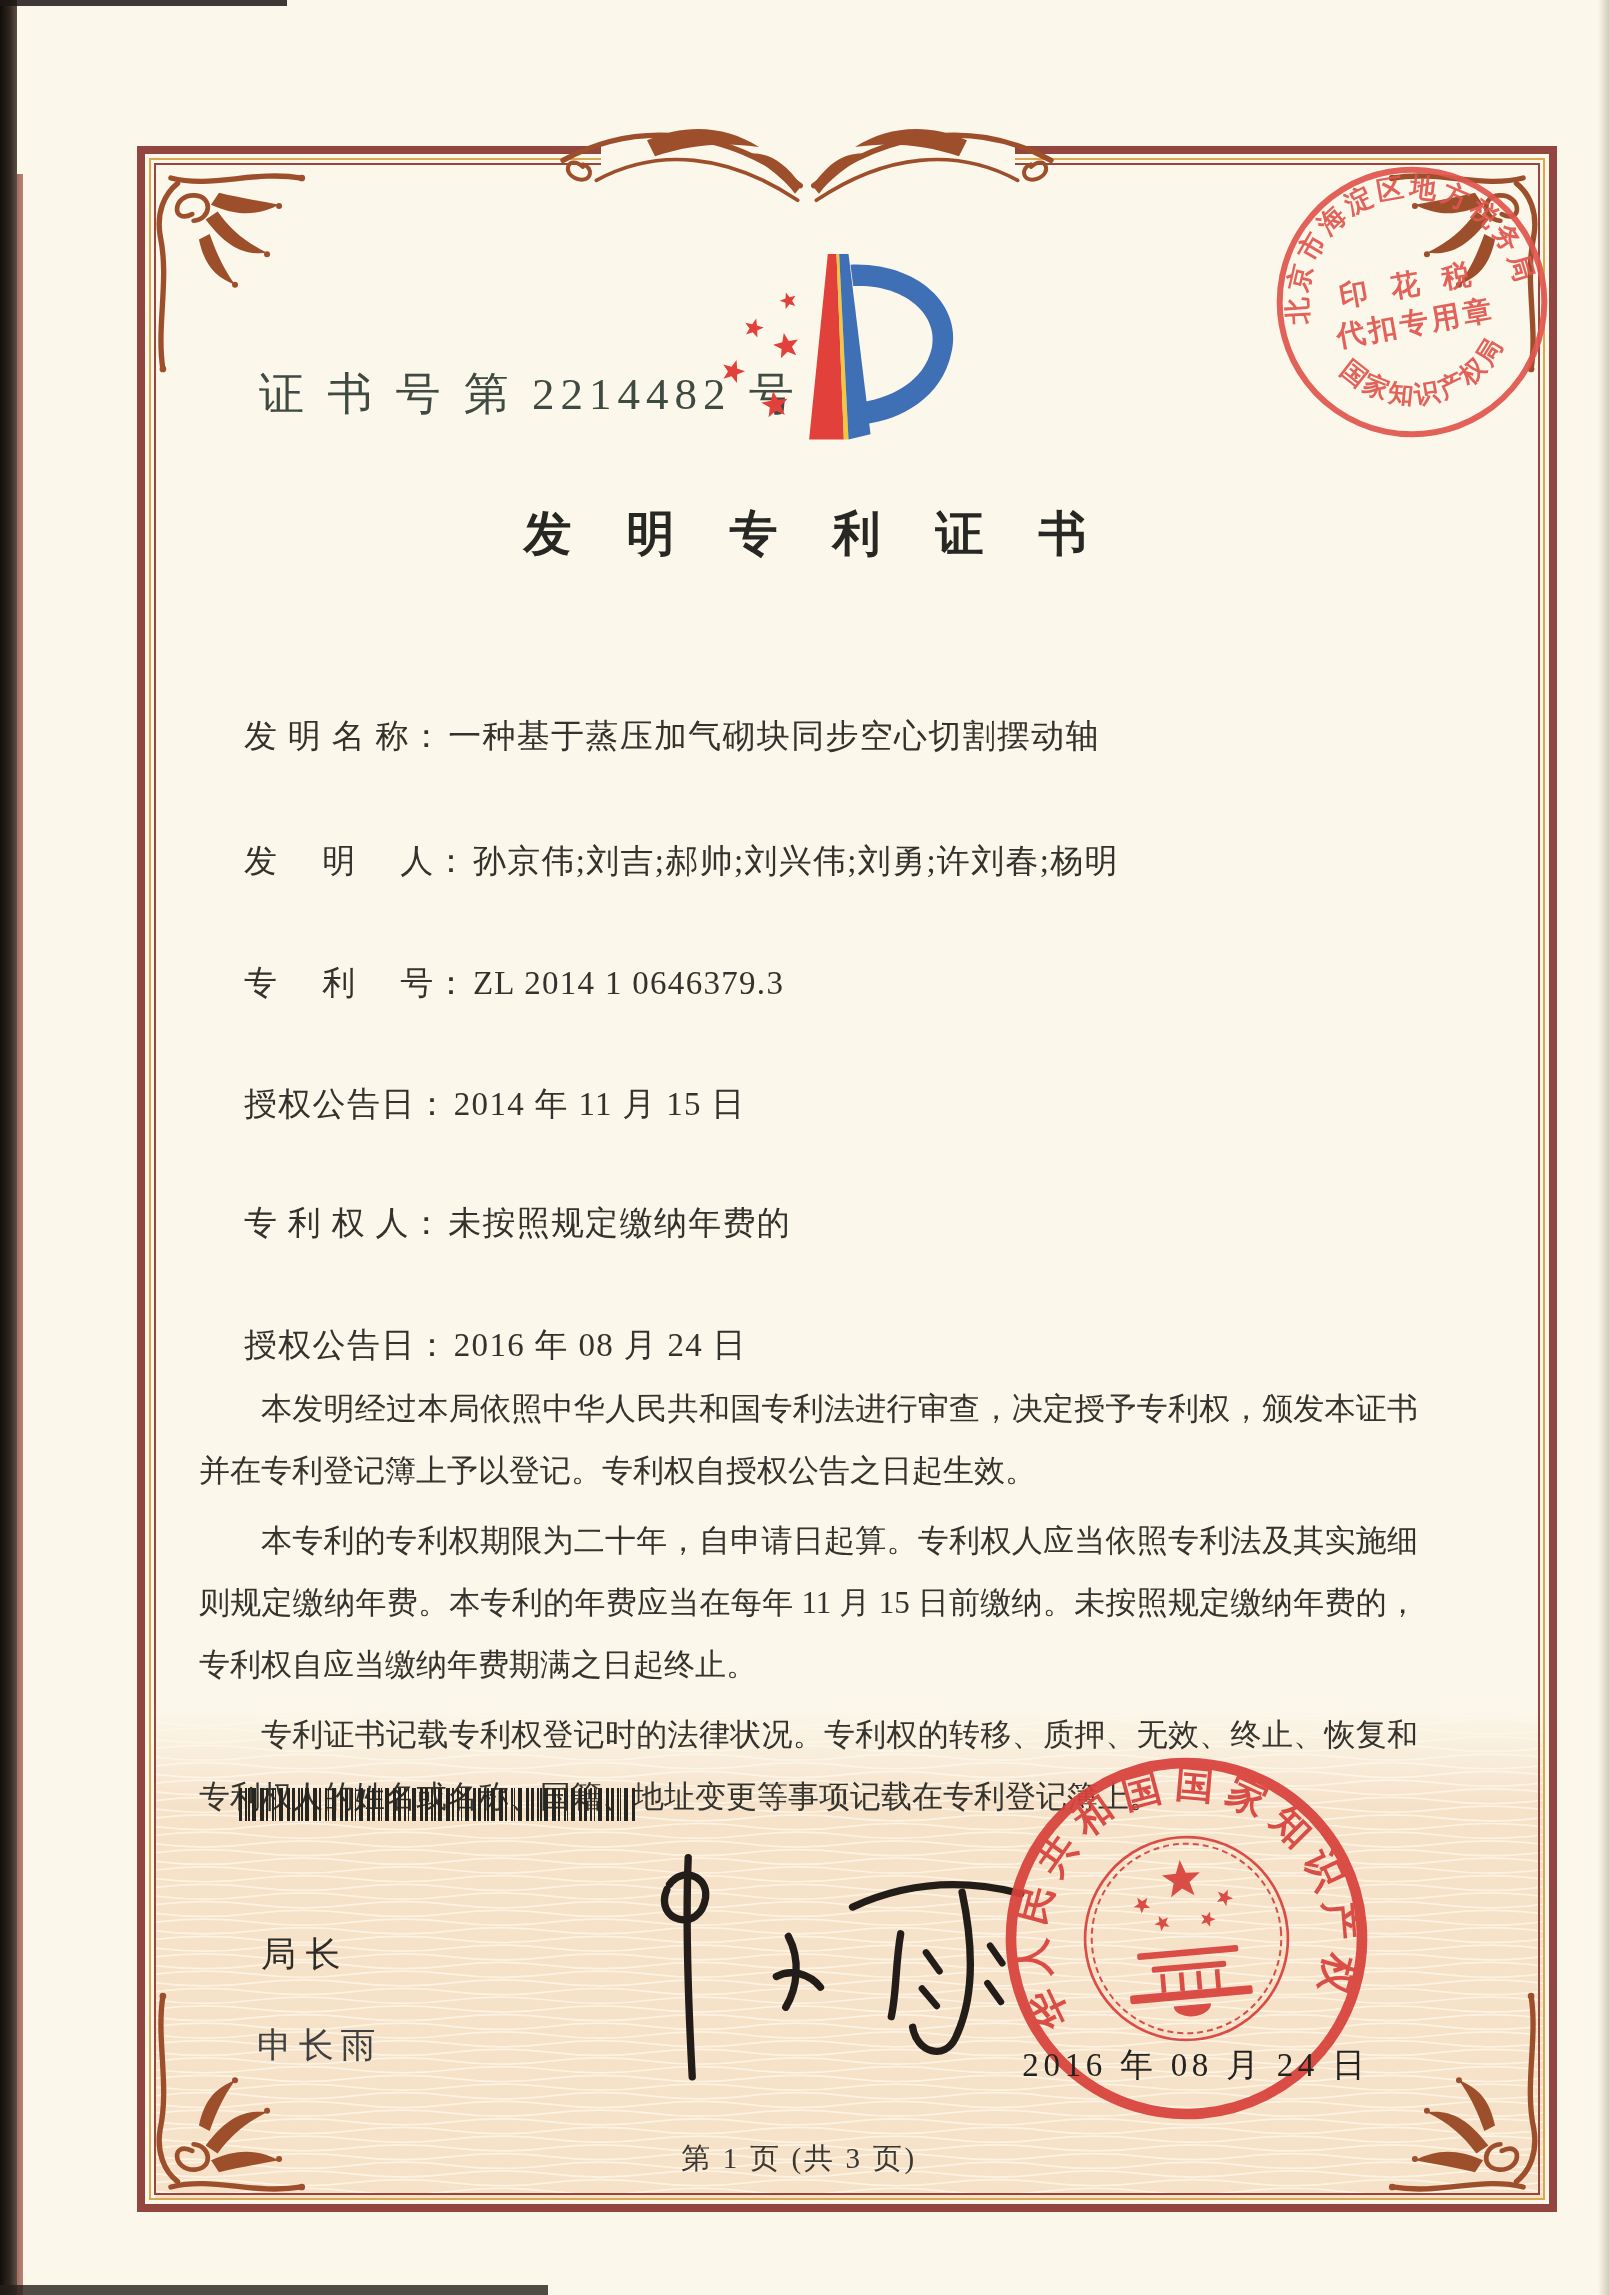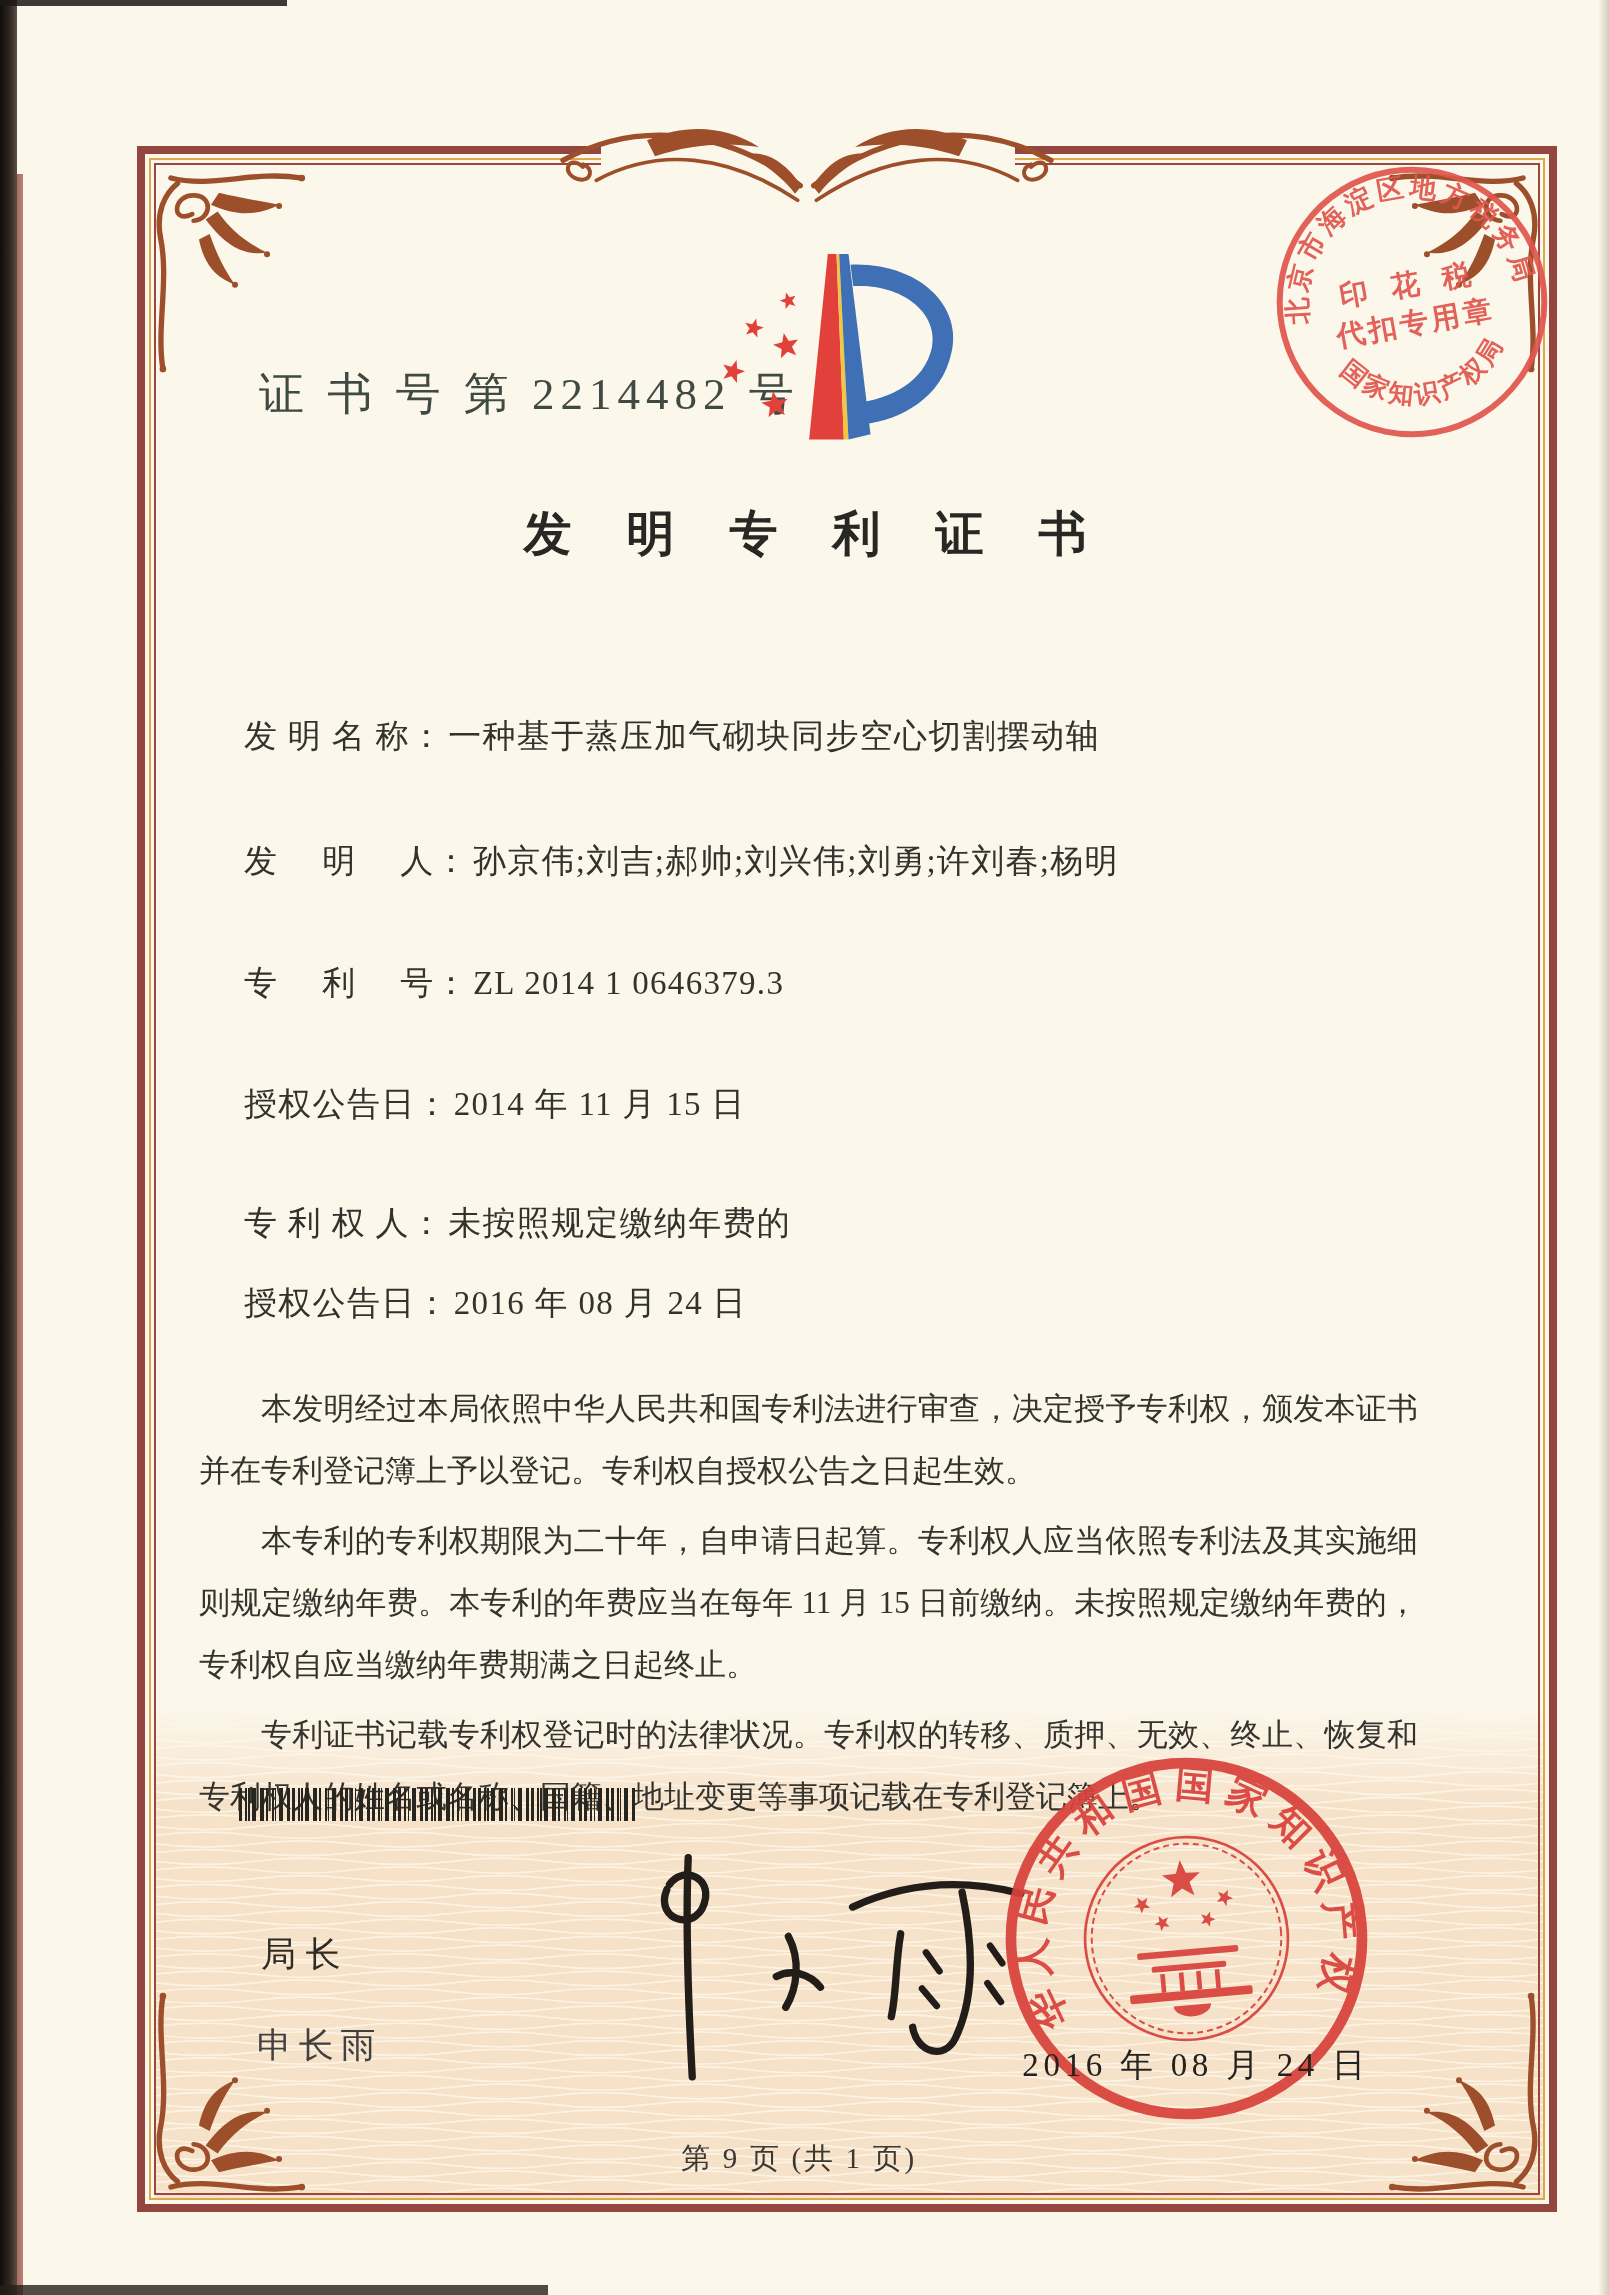--- a/index.html
+++ b/index.html
@@ -189,21 +189,21 @@
     <text font-size="38" font-weight="bold" fill="#e0564e" letter-spacing="4">
       <textPath href="#taxBotArc" startOffset="50%" text-anchor="middle">国家知识产权局</textPath>
     </text>
   </svg>
 
   <div class="row" style="top:714px;"><span>发 明 名 称：</span><span class="val">一种基于蒸压加气砌块同步空心切割摆动轴</span></div>
   <div class="row" style="top:839px;"><span>发　 明　 人：</span><span class="val">孙京伟;刘吉;郝帅;刘兴伟;刘勇;许刘春;杨明</span></div>
   <div class="row" style="top:961px;"><span>专　 利　 号：</span><span class="val">ZL 2014 1 0646379.3</span></div>
   <div class="row" style="top:1082px;"><span>授权公告日：</span><span class="val">2014 年 11 月 15 日</span></div>
   <div class="row" style="top:1201px;"><span>专 利 权 人：</span><span class="val">未按照规定缴纳年费的</span></div>
-  <div class="row" style="top:1281px;"><span>授权公告日：</span><span class="val">2016 年 08 月 24 日</span></div>
+  <div class="row" style="top:1323px;"><span>授权公告日：</span><span class="val">2016 年 08 月 24 日</span></div>
 
   <div class="paras">
     <p>本发明经过本局依照中华人民共和国专利法进行审查，决定授予专利权，颁发本证书并在专利登记簿上予以登记。专利权自授权公告之日起生效。</p>
     <p>本专利的专利权期限为二十年，自申请日起算。专利权人应当依照专利法及其实施细则规定缴纳年费。本专利的年费应当在每年 11 月 15 日前缴纳。未按照规定缴纳年费的，专利权自应当缴纳年费期满之日起终止。</p>
     <p>专利证书记载专利权登记时的法律状况。专利权的转移、质押、无效、终止、恢复和专利权人的姓名或名称、国籍、地址变更等事项记载在专利登记簿上。</p>
   </div>
 
   <div id="barcode">
       <div style="width: 2.7px; margin-right: 3.3px; background: rgb(38, 37, 32); height: 100%; flex: 0 0 auto;"></div>
       <div style="width: 2px; margin-right: 1.3px; background: rgb(38, 37, 32); height: 100%; flex: 0 0 auto;"></div>
@@ -324,16 +324,16 @@
         <rect x="274" y="340" width="7" height="28"></rect>
         <rect x="300" y="340" width="7" height="28"></rect>
         <rect x="328" y="340" width="7" height="28"></rect>
         <rect x="198" y="368" width="184" height="13" rx="3"></rect>
         <path d="M 262 390 a 28 17 0 0 0 56 0 z"></path>
       </g>
     </g>
   </svg>
   <div class="seal-date">2016 年 08 月 24 日</div>
 
-  <div class="footer">第 9 页 (共 1 页)</div>
+  <div class="footer">第 1 页 (共 3 页)</div>
 
 </div>
 
 
 </body></html>

